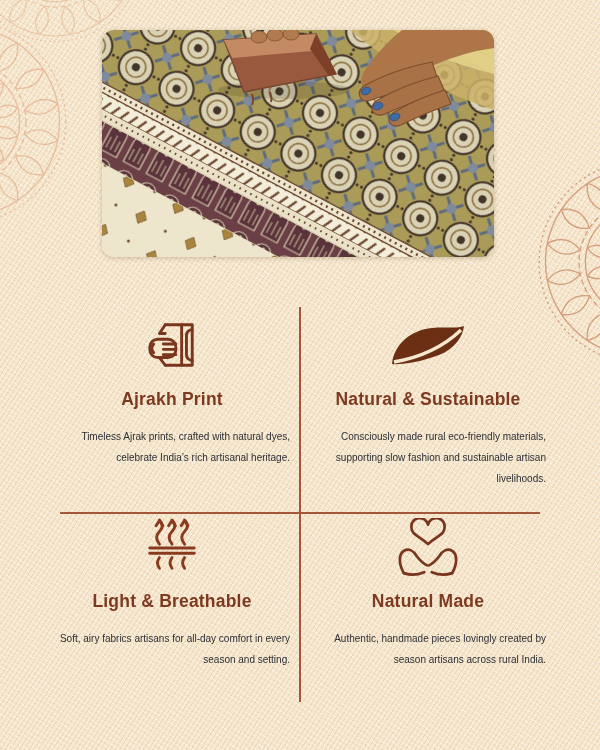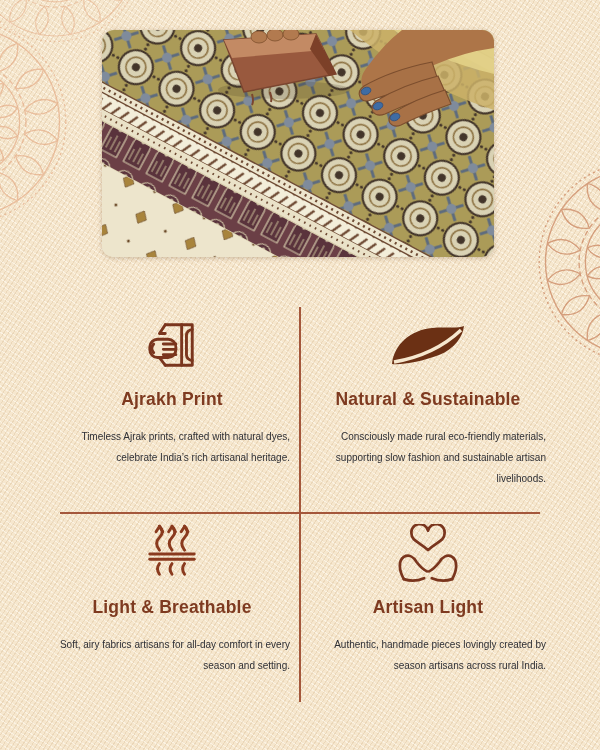--- a/index.html
+++ b/index.html
@@ -16,21 +16,21 @@
   .hero{
     position:absolute;left:102px;top:30px;width:392px;height:227px;
     border-radius:12px;overflow:hidden;box-shadow:0 1px 5px rgba(96,64,32,.28);
   }
   .hero svg{display:block;width:100%;height:100%}
   .features{
     position:absolute;left:44px;top:307px;width:512px;
     display:grid;grid-template-columns:1fr 1fr;grid-template-rows:206px auto;
   }
   .cell{display:flex;flex-direction:column;align-items:center;text-align:right;padding:8px 10px 0}
-  .cell.r2{padding-top:10px}
+  .cell.r2{padding-top:4px}
   .icon-box{height:60px;display:flex;align-items:center;justify-content:center;margin-bottom:14px}
   .f-title{margin:0 0 16px;font-size:17.5px;font-weight:bold;color:#7E3A20;letter-spacing:.2px}
   .f-desc{margin:0;font-size:10px;line-height:21px;color:#2E2F35;max-width:238px}
   .div-h{position:absolute;left:60px;top:512px;width:480px;height:2px;background:#A4573B}
   .div-v{position:absolute;left:299px;top:307px;width:2px;height:395px;background:#A4573B}
 </style>
 </head>
 <body>
 
 <svg style="position:absolute;width:0;height:0" aria-hidden="true">
@@ -257,20 +257,20 @@
   <div class="cell r2">
     <span class="icon-box">
       <svg width="62" height="58" viewBox="0 0 64 60" fill="none" stroke="#7A351D" stroke-width="2.8" stroke-linecap="round" stroke-linejoin="round">
         <path d="M32,27 C24,19 15,17.5 15,10.5 A7.5,7.5 0 0 1 32,7 A7.5,7.5 0 0 1 49,10.5 C49,17.5 40,19 32,27 Z"></path>
         <path d="M7,57 C2,48 1,38 7,34 C12,31 17,34 20,39 C23,43 27,47 31,49"></path>
         <path d="M7,57 C13,59 21,59 28,56"></path>
         <path d="M57,57 C62,48 63,38 57,34 C52,31 47,34 44,39 C41,43 37,47 33,49"></path>
         <path d="M57,57 C51,59 43,59 36,56"></path>
       </svg>
     </span>
-    <h3 class="f-title">Artisan Light</h3>
+    <h3 class="f-title">Natural Made</h3>
     <p class="f-desc">Authentic, handmade pieces lovingly created by season artisans across rural India.</p>
   </div>
 
 </div>
 
 <div class="div-h"></div>
 <div class="div-v"></div>
 
 </body></html>

